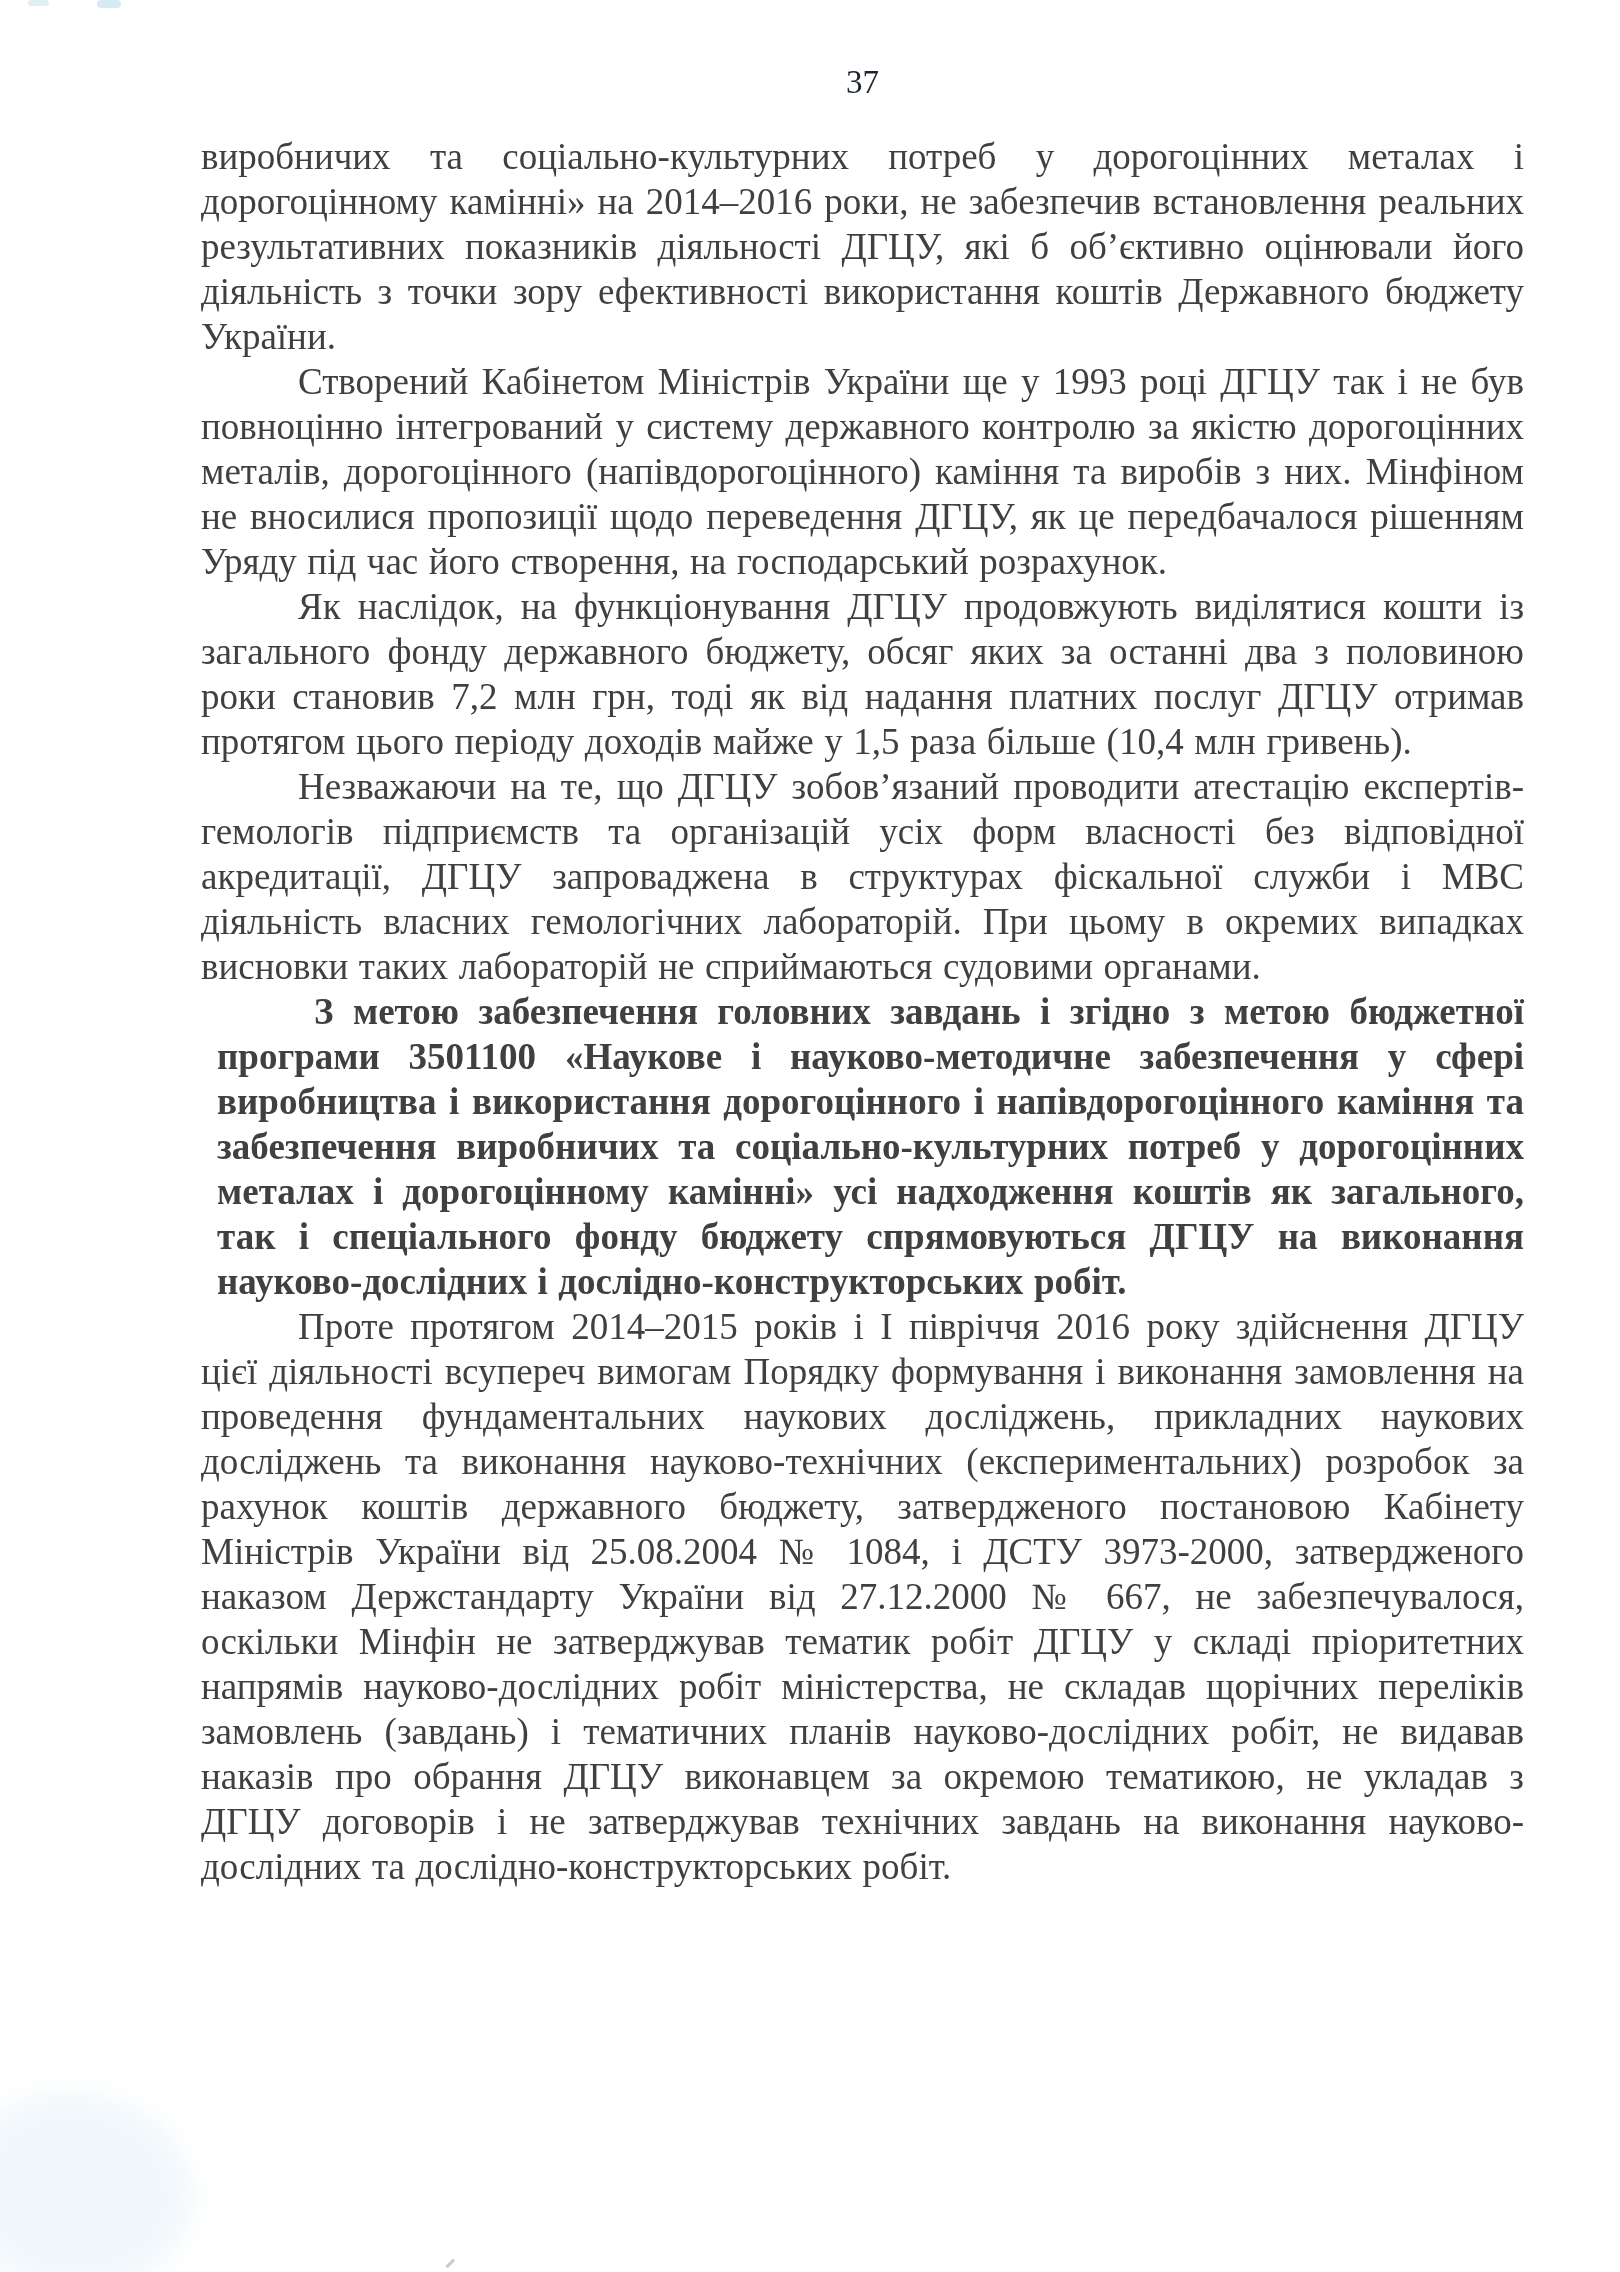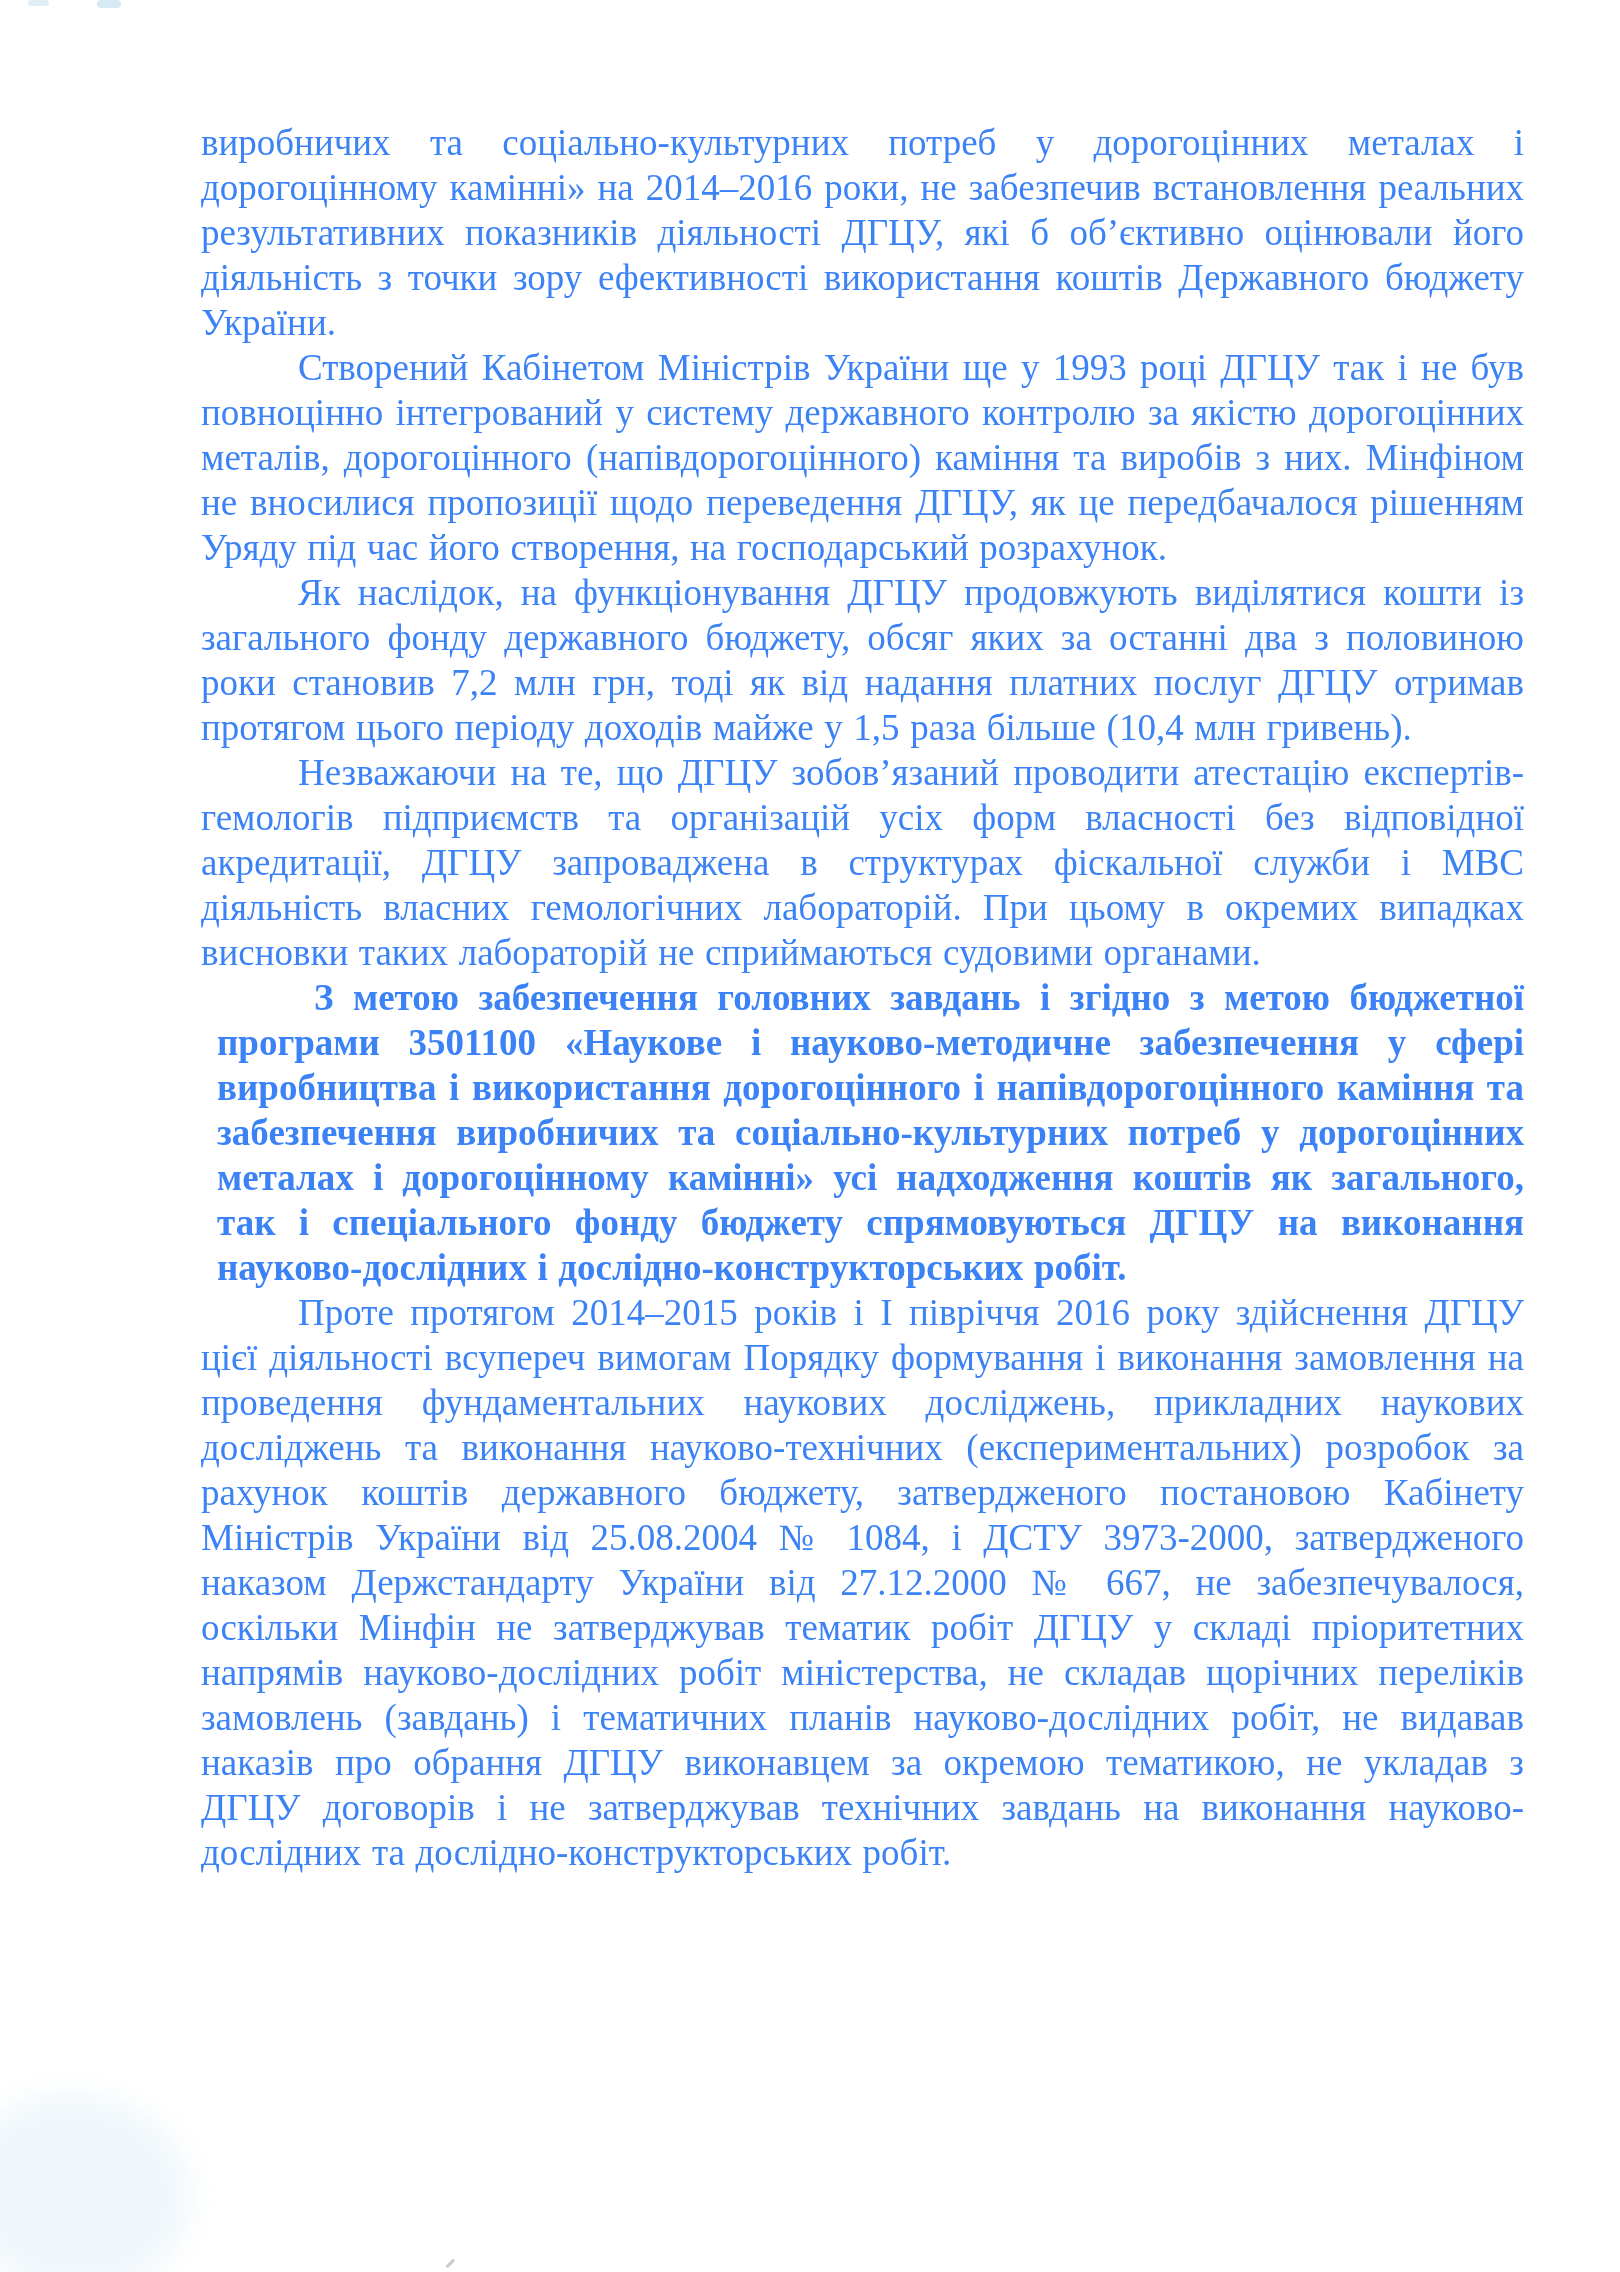--- a/index.html
+++ b/index.html
@@ -21,26 +21,26 @@
     top: 63px;
     width: 1323px;
     text-align: center;
     font-size: 33px;
     line-height: 39px;
     color: #1c2430;
   }
   .content {
     position: absolute;
     left: 201px;
-    top: 120px;
+    top: 134px;
     width: 1323px;
     font-size: 37px;
     line-height: 45px;
     text-align: justify;
-    color: #3b82f6;
+    color: #404040;
     word-spacing: 1.3px;
   }
   .content p {
     margin: 0;
     padding: 0;
     text-indent: 97px;
   }
   .content p.no-indent {
     text-indent: 0;
   }
@@ -91,20 +91,21 @@
   }
 </style>
 </head>
 <body>
 
 <div class="page">
 
   <div class="smudge-top-1"></div>
   <div class="smudge-top-2"></div>
 
+  <div class="pagenum">37</div>
 
   <div class="content">
     <p class="no-indent">виробничих та соціально-культурних потреб у дорогоцінних металах і дорогоцінному камінні» на 2014–2016 роки, не забезпечив встановлення реальних результативних показників діяльності ДГЦУ, які б об’єктивно оцінювали його діяльність з точки зору ефективності використання коштів Державного бюджету України.</p>
     <p>Створений Кабінетом Міністрів України ще у 1993 році ДГЦУ так і не був повноцінно інтегрований у систему державного контролю за якістю дорогоцінних металів, дорогоцінного (напівдорогоцінного) каміння та виробів з них. Мінфіном не вносилися пропозиції щодо переведення ДГЦУ, як це передбачалося рішенням Уряду під час його створення, на господарський розрахунок.</p>
     <p>Як наслідок, на функціонування ДГЦУ продовжують виділятися кошти із загального фонду державного бюджету, обсяг яких за останні два з половиною роки становив 7,2 млн грн, тоді як від надання платних послуг ДГЦУ отримав протягом цього періоду доходів майже у 1,5 раза більше (10,4 млн гривень).</p>
     <p>Незважаючи на те, що ДГЦУ зобов’язаний проводити атестацію експертів-гемологів підприємств та організацій усіх форм власності без відповідної акредитації, ДГЦУ запроваджена в структурах фіскальної служби і МВС діяльність власних гемологічних лабораторій. При цьому в окремих випадках висновки таких лабораторій не сприймаються судовими органами.</p>
     <p class="bold">З метою забезпечення головних завдань і згідно з метою бюджетної програми 3501100 «Наукове і науково-методичне забезпечення у сфері виробництва і використання дорогоцінного і напівдорогоцінного каміння та забезпечення виробничих та соціально-культурних потреб у дорогоцінних металах і дорогоцінному камінні» усі надходження коштів як загального, так і спеціального фонду бюджету спрямовуються ДГЦУ на виконання науково-дослідних і дослідно-конструкторських робіт.</p>
     <p>Проте протягом 2014–2015 років і І півріччя 2016 року здійснення ДГЦУ цієї діяльності всупереч вимогам Порядку формування і виконання замовлення на проведення фундаментальних наукових досліджень, прикладних наукових досліджень та виконання науково-технічних (експериментальних) розробок за рахунок коштів державного бюджету, затвердженого постановою Кабінету Міністрів України від 25.08.2004 № 1084, і ДСТУ 3973-2000, затвердженого наказом Держстандарту України від 27.12.2000 № 667, не забезпечувалося, оскільки Мінфін не затверджував тематик робіт ДГЦУ у складі пріоритетних напрямів науково-дослідних робіт міністерства, не складав щорічних переліків замовлень (завдань) і тематичних планів науково-дослідних робіт, не видавав наказів про обрання ДГЦУ виконавцем за окремою тематикою, не укладав з ДГЦУ договорів і не затверджував технічних завдань на виконання науково-дослідних та дослідно-конструкторських робіт.</p>
   </div>
 

